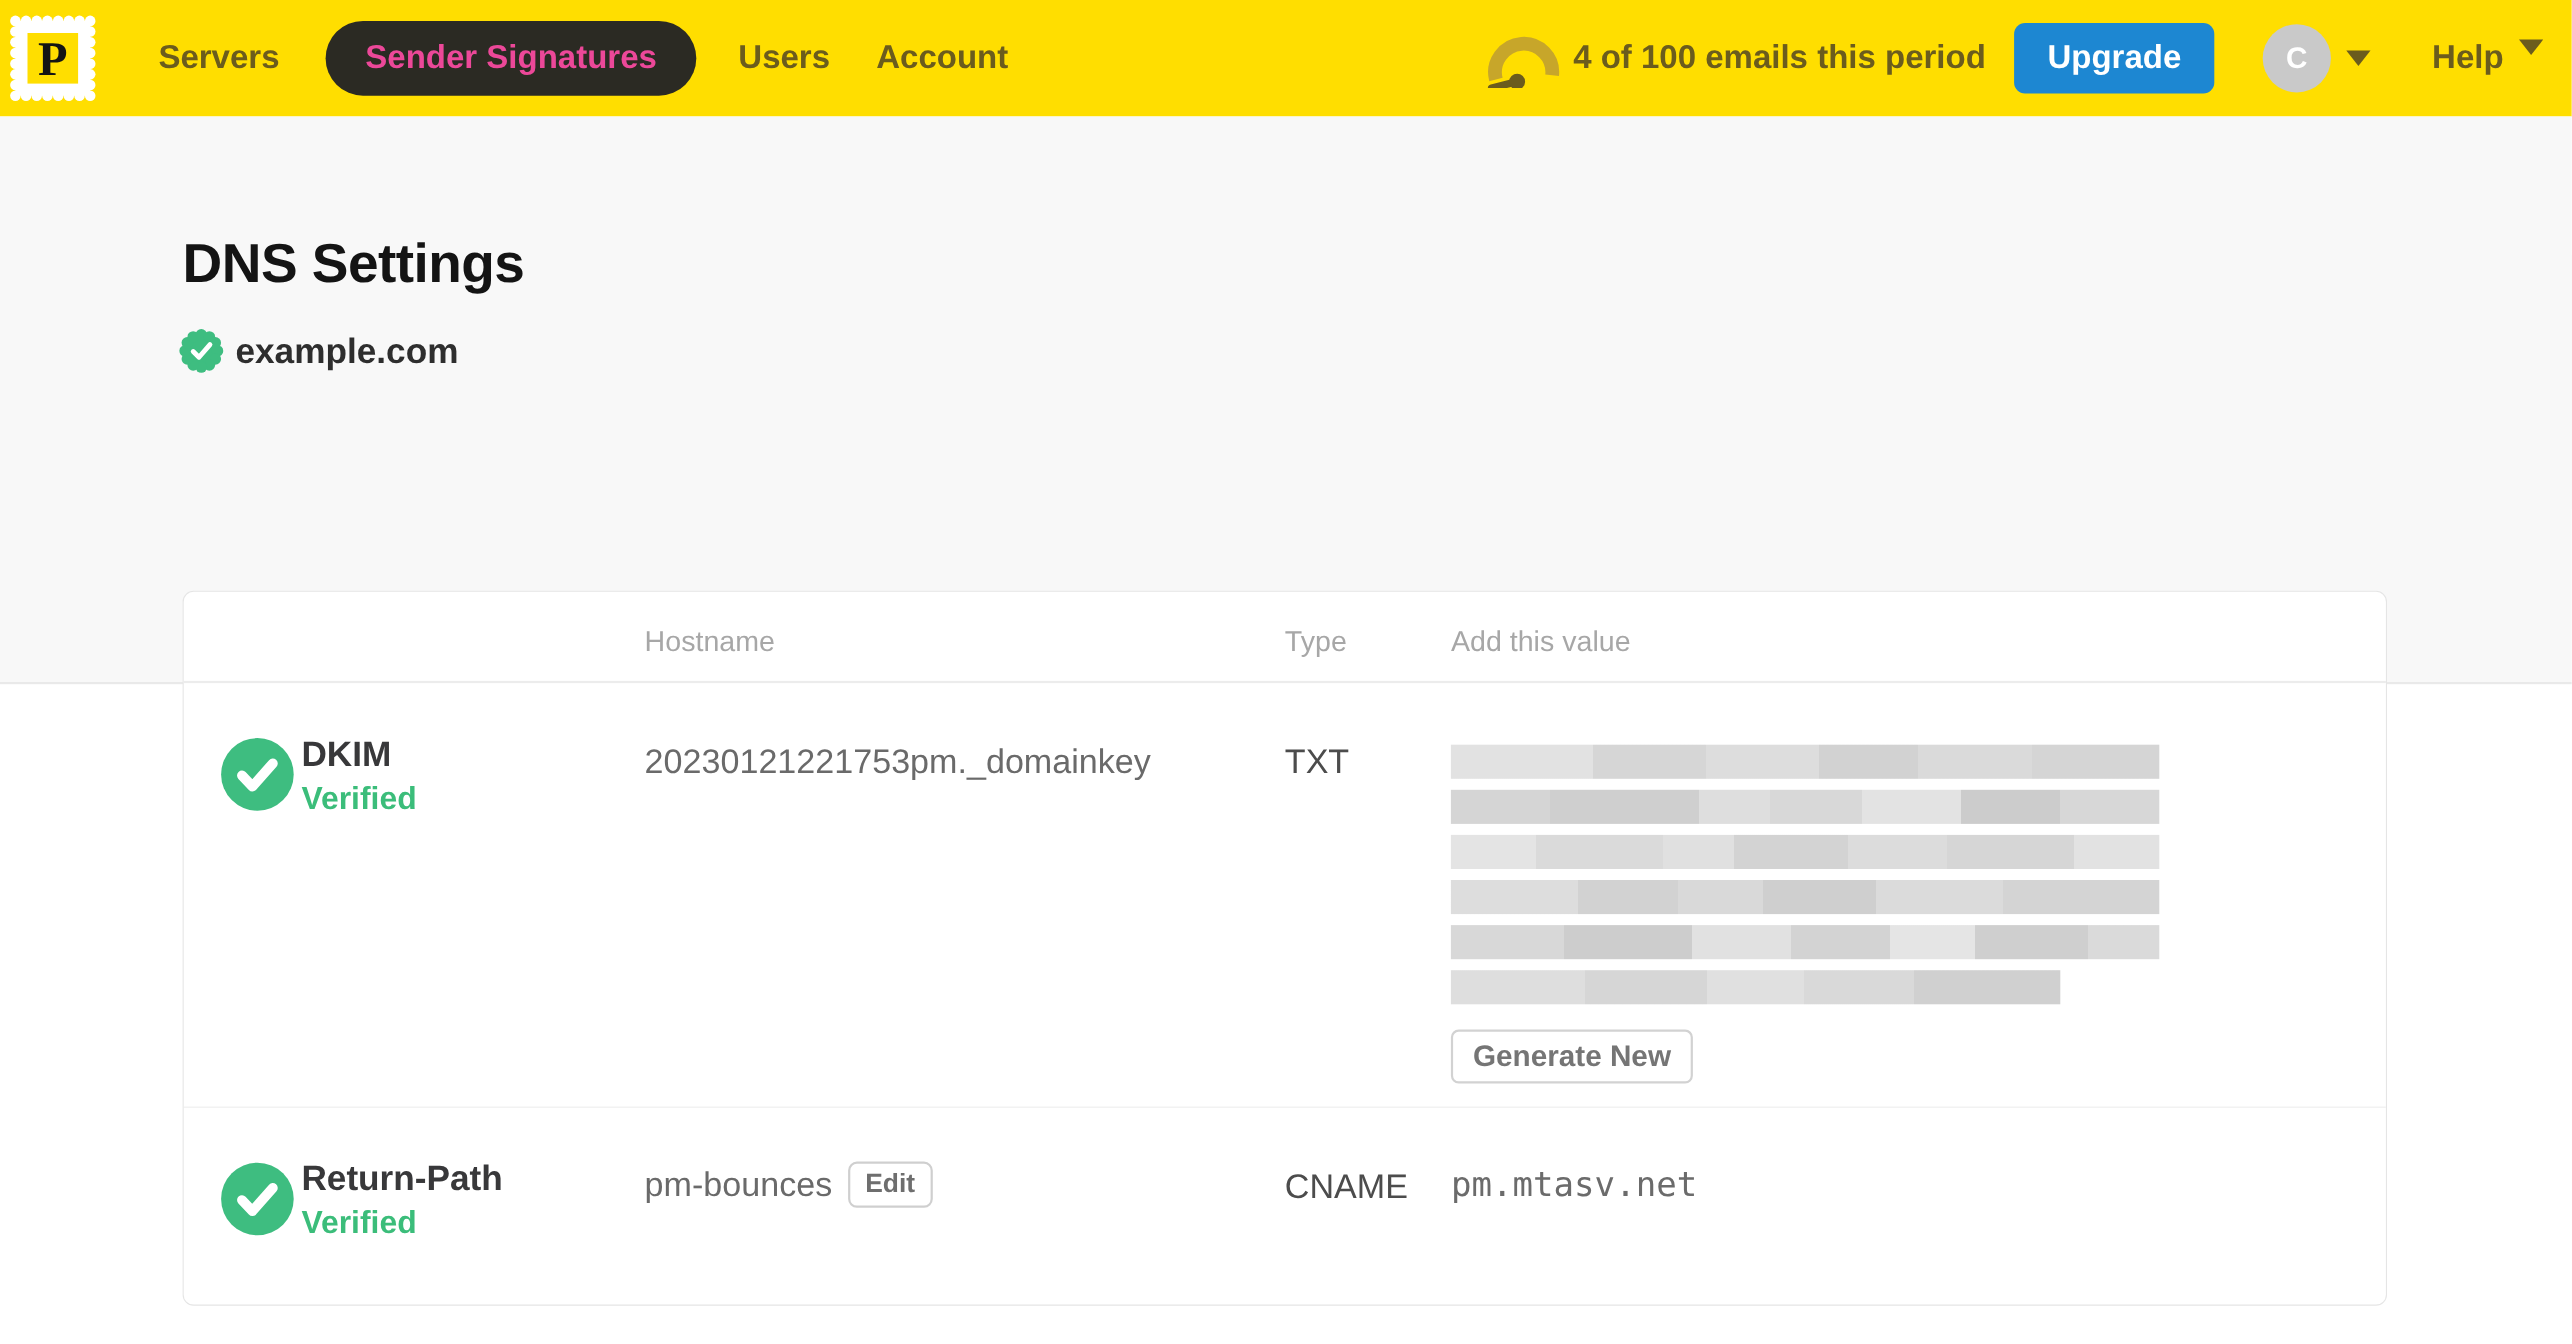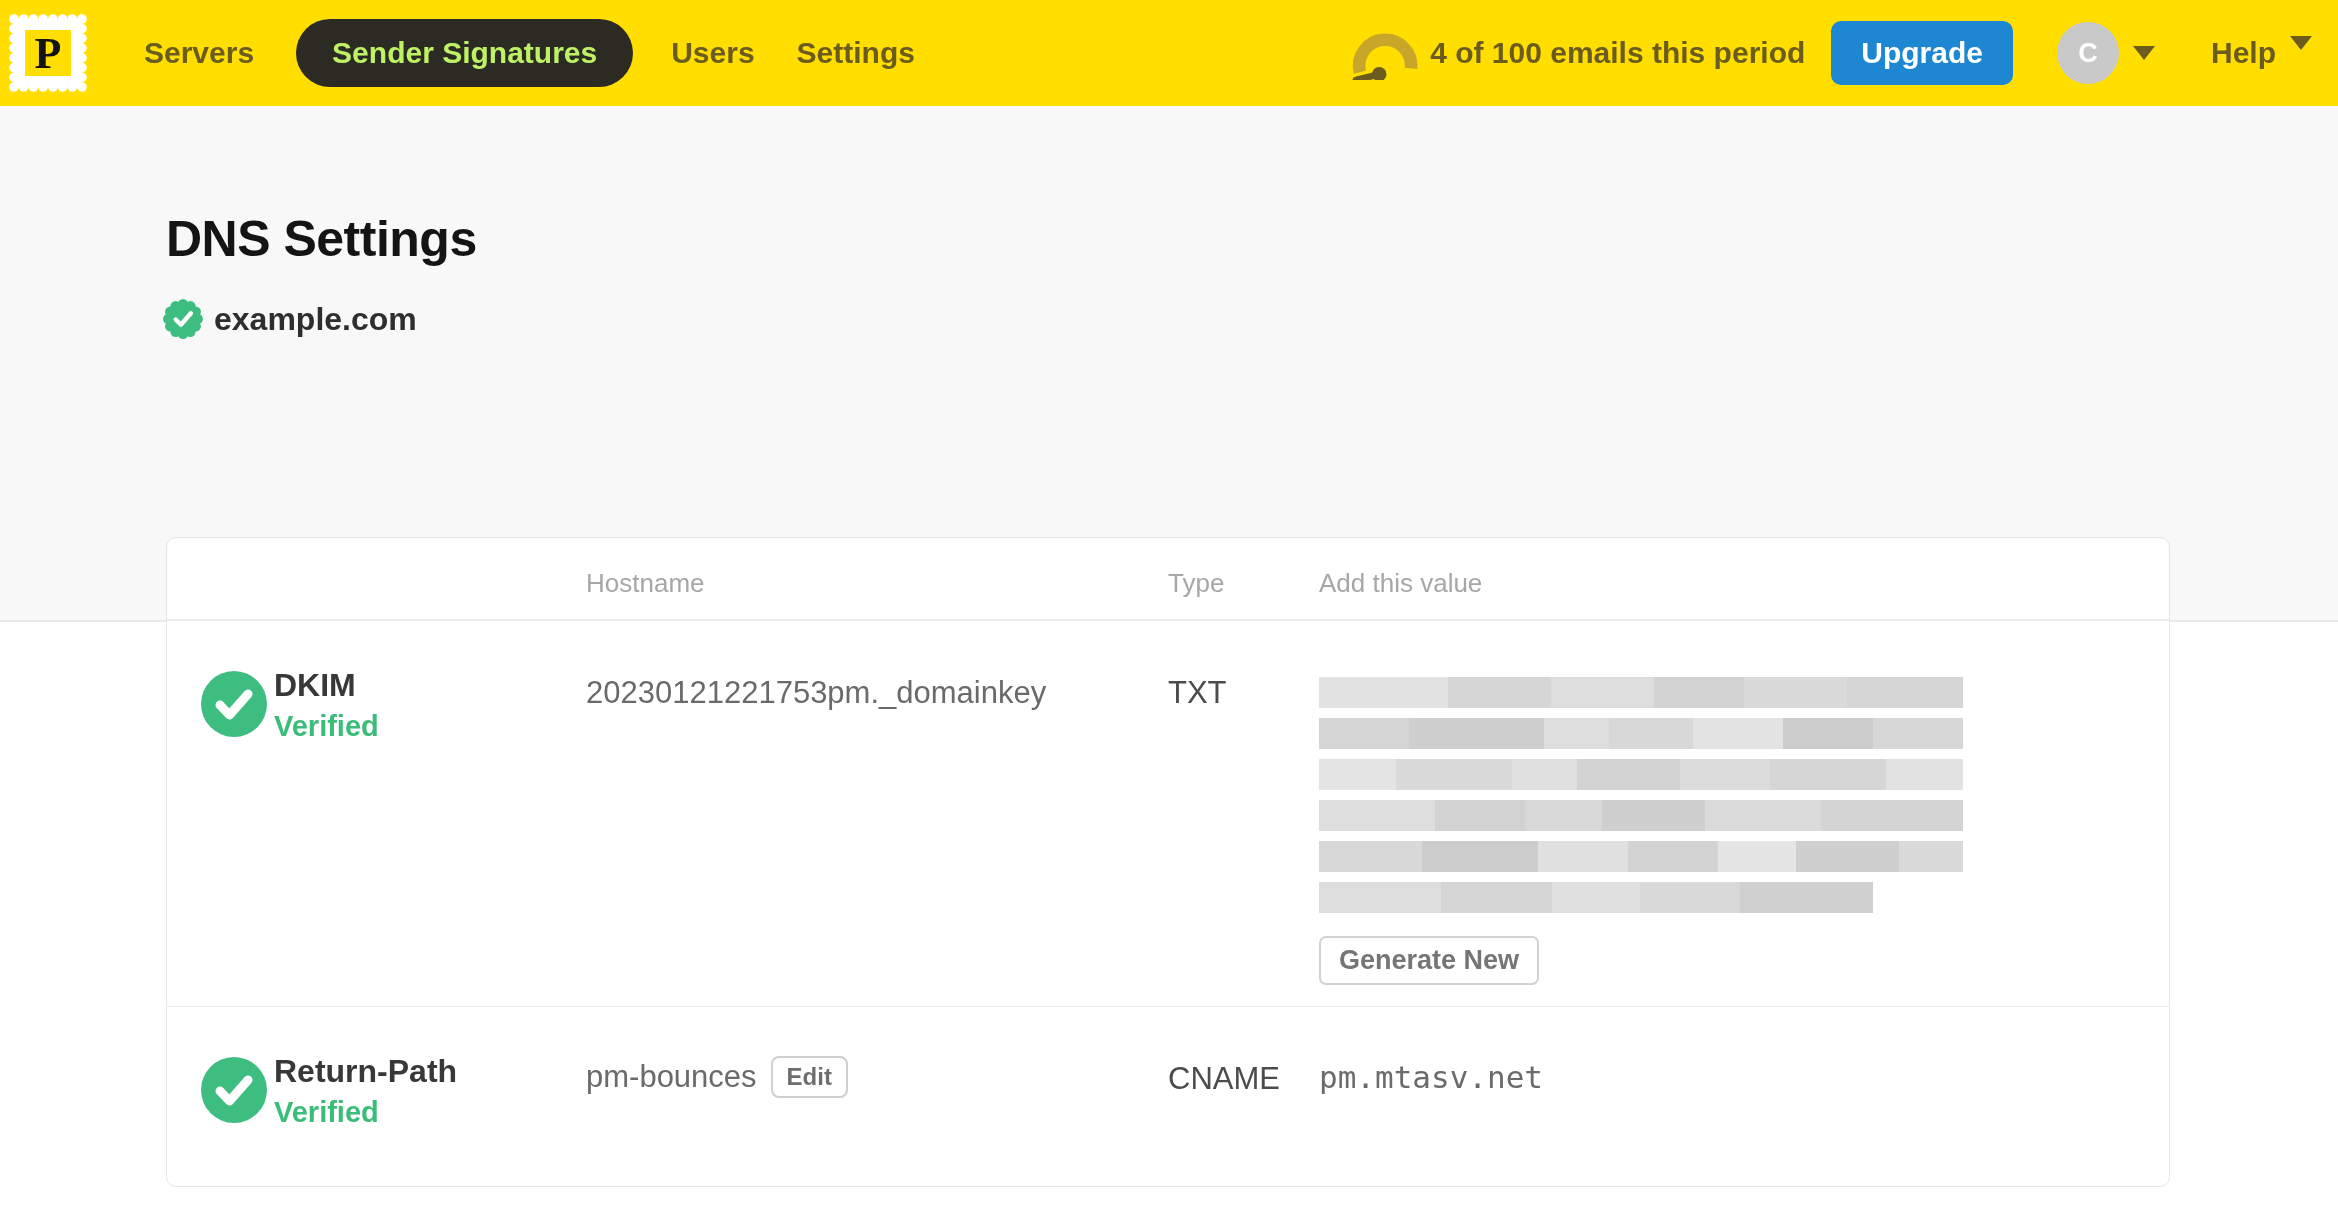--- a/index.html
+++ b/index.html
@@ -5,21 +5,21 @@
   * { margin:0; padding:0; box-sizing:border-box; }
   html,body { width:2338px; height:1222px; overflow:hidden; background:#fff;
               font-family:"Liberation Sans", sans-serif; }
 
   
   .nav { position:relative; height:106px; background:#ffde00;
          display:flex; align-items:center; padding:0 26px 0 8px; }
   .logo { width:80px; height:80px; flex:0 0 auto; margin-right:56px; cursor:pointer; }
   .nav-item { font-size:30px; font-weight:700; color:#6b5c1d; margin-right:42px;
               cursor:pointer; white-space:nowrap; }
-  .nav-pill { background:#2b2a23; color:#bef264; font-size:30px; font-weight:700;
+  .nav-pill { background:#2b2a23; color:#ec4899; font-size:30px; font-weight:700;
               padding:17px 36px; border-radius:40px; margin-right:38px; cursor:pointer;
               white-space:nowrap; }
   .nav-item.spaced { margin-right:76px; }
   .nav-right { margin-left:auto; display:flex; align-items:center; }
   .gauge { width:70px; height:54px; margin-right:10px; }
   .usage-text { font-size:30px; font-weight:700; color:#6b5c1d; margin-right:26px;
                 white-space:nowrap; }
   .upgrade-btn { background:#1d87d2; color:#fff; border:none; font-family:inherit;
                  font-size:30px; font-weight:700; padding:15px 30px; border-radius:10px;
                  cursor:pointer; margin-right:44px; }
@@ -133,21 +133,21 @@
           <circle cx="74" cy="64.3" r="4.8"></circle>
       </g>
       <rect x="17" y="17" width="46" height="46" fill="#ffde00"></rect>
       <text x="40" y="55" text-anchor="middle" font-family="Liberation Serif, serif" font-size="44" font-weight="bold" fill="#141414">P</text>
     </svg>
   </span>
 
   <span class="nav-item">Servers</span>
   <span class="nav-pill">Sender Signatures</span>
   <span class="nav-item">Users</span>
-  <span class="nav-item spaced">Settings</span>
+  <span class="nav-item spaced">Account</span>
 
   <div class="nav-right">
     <span class="gauge">
       <svg viewBox="0 0 72 56" width="70" height="54">
         <path d="M10,48 A27,27 0 1 1 63,44" fill="none" stroke="#c7a62a" stroke-width="13" stroke-linecap="butt"></path>
         <line x1="30" y1="50" x2="6" y2="56" stroke="#6b5c1d" stroke-width="7" stroke-linecap="round"></line>
         <circle cx="30" cy="50" r="7.5" fill="#6b5c1d"></circle>
       </svg>
     </span>
     <span class="usage-text">4 of 100 emails this period</span>

